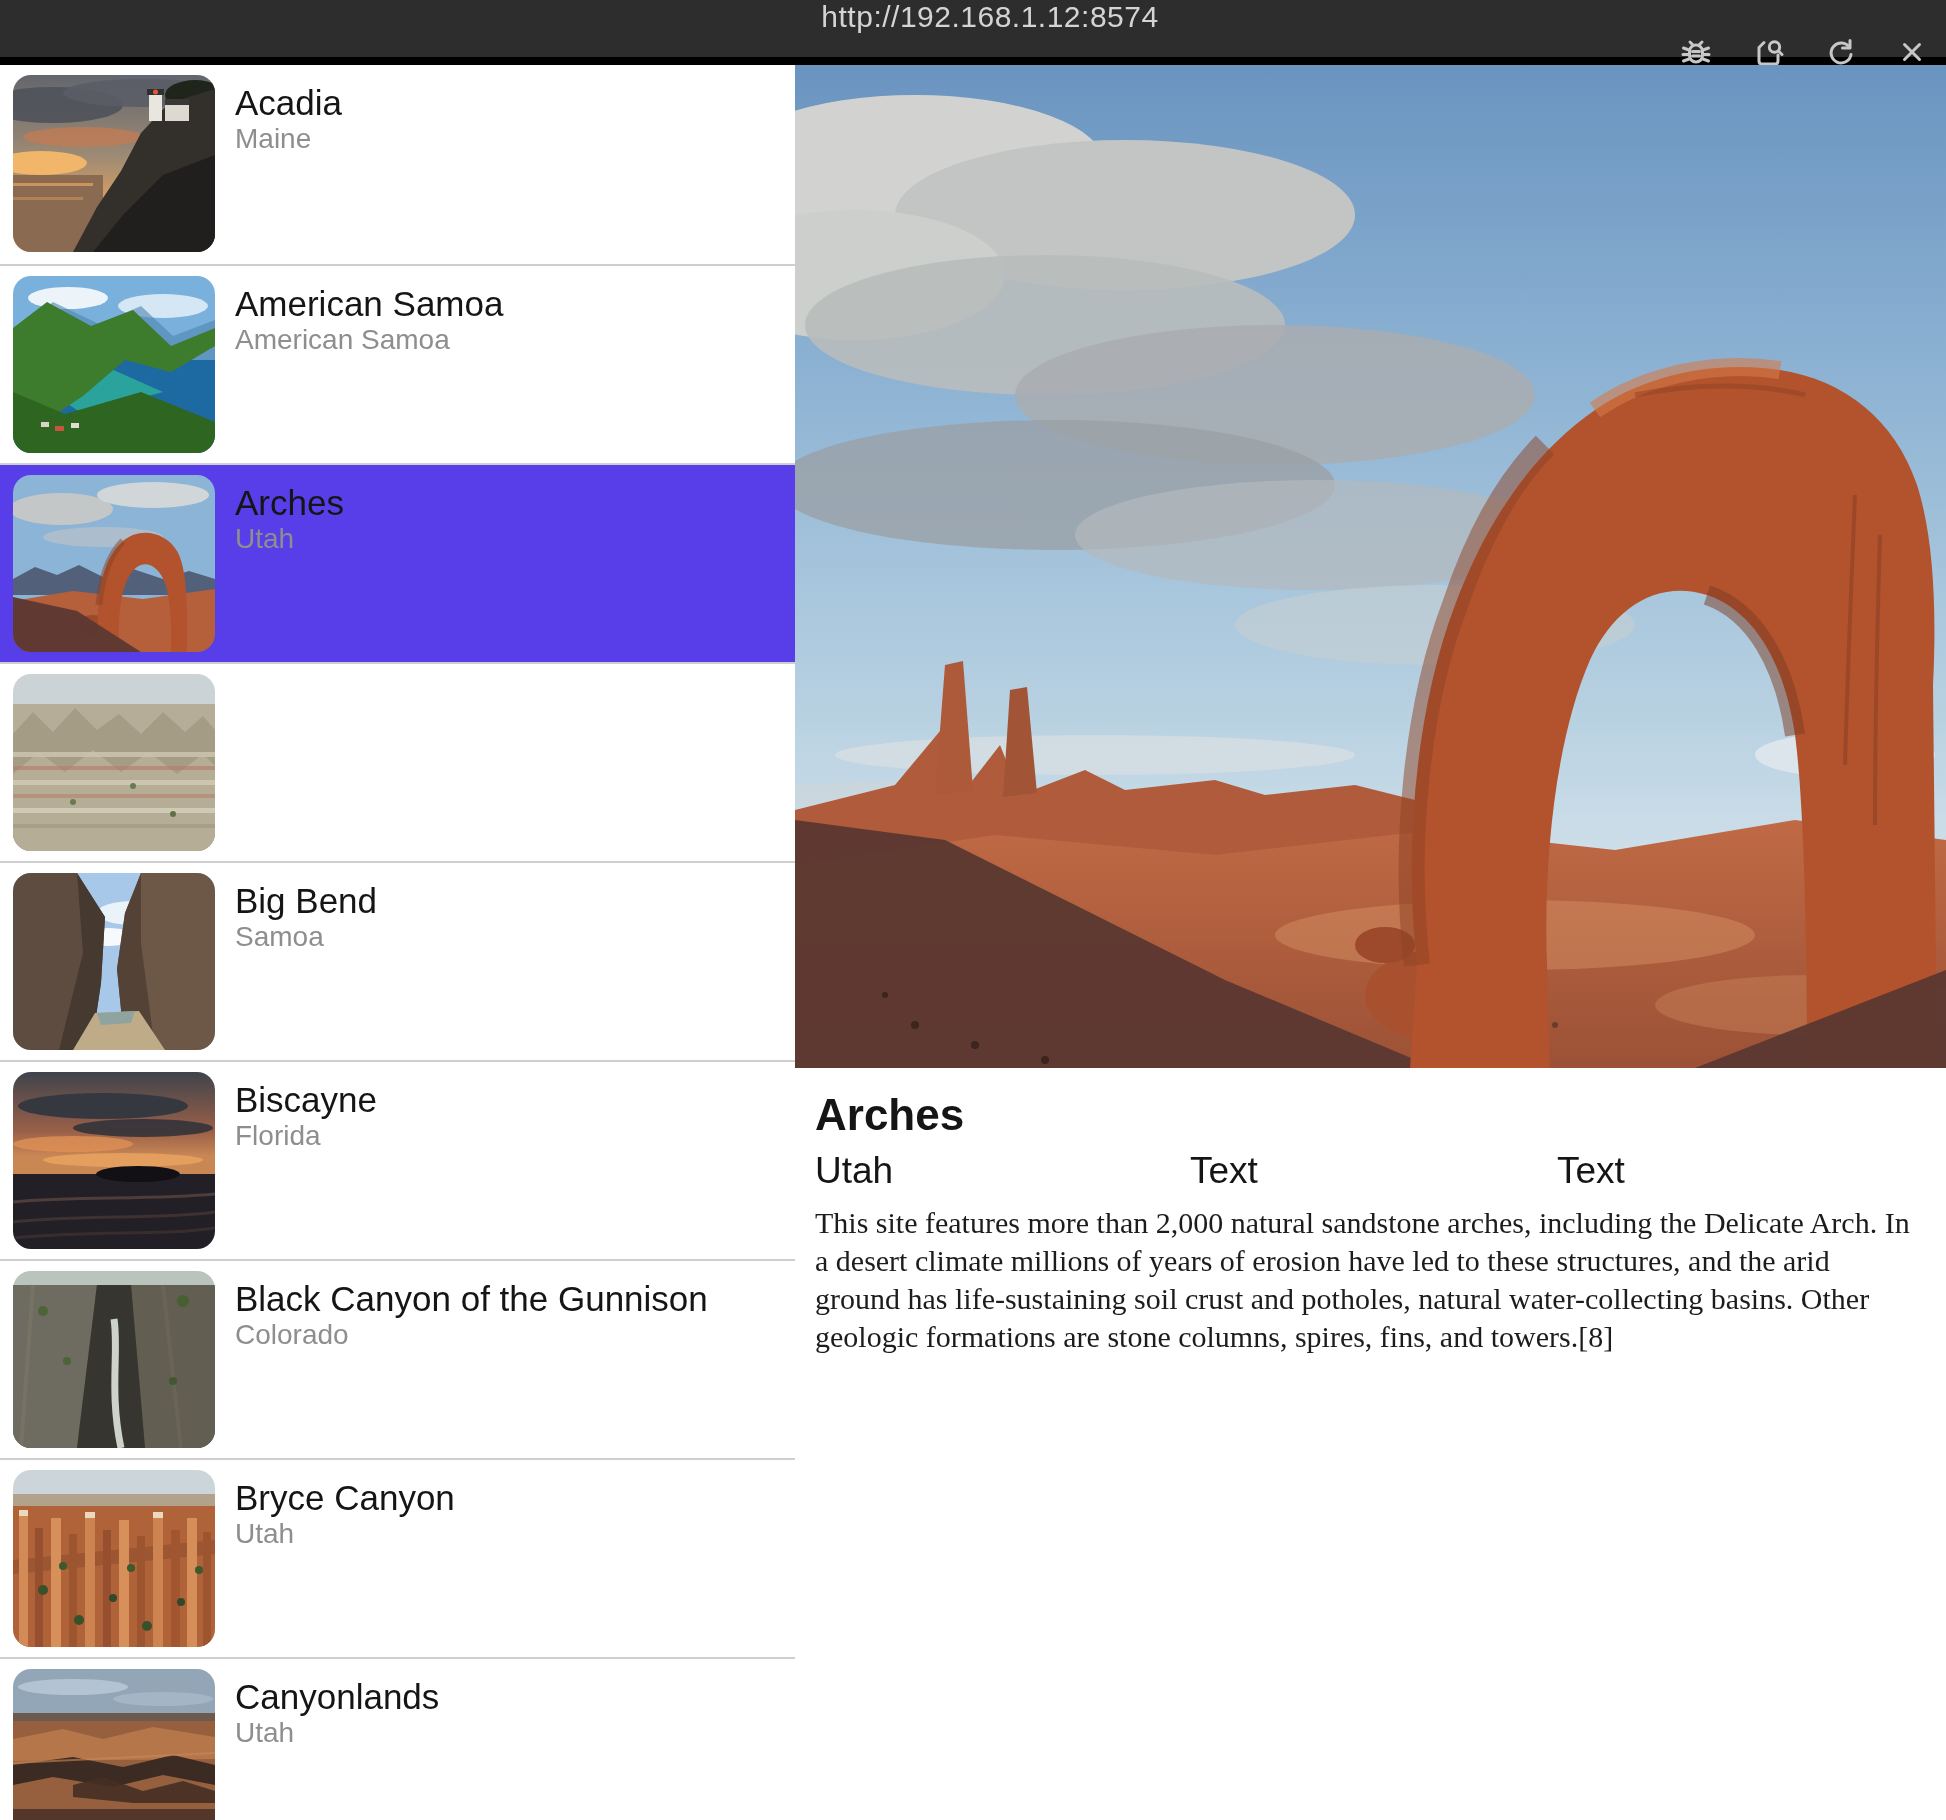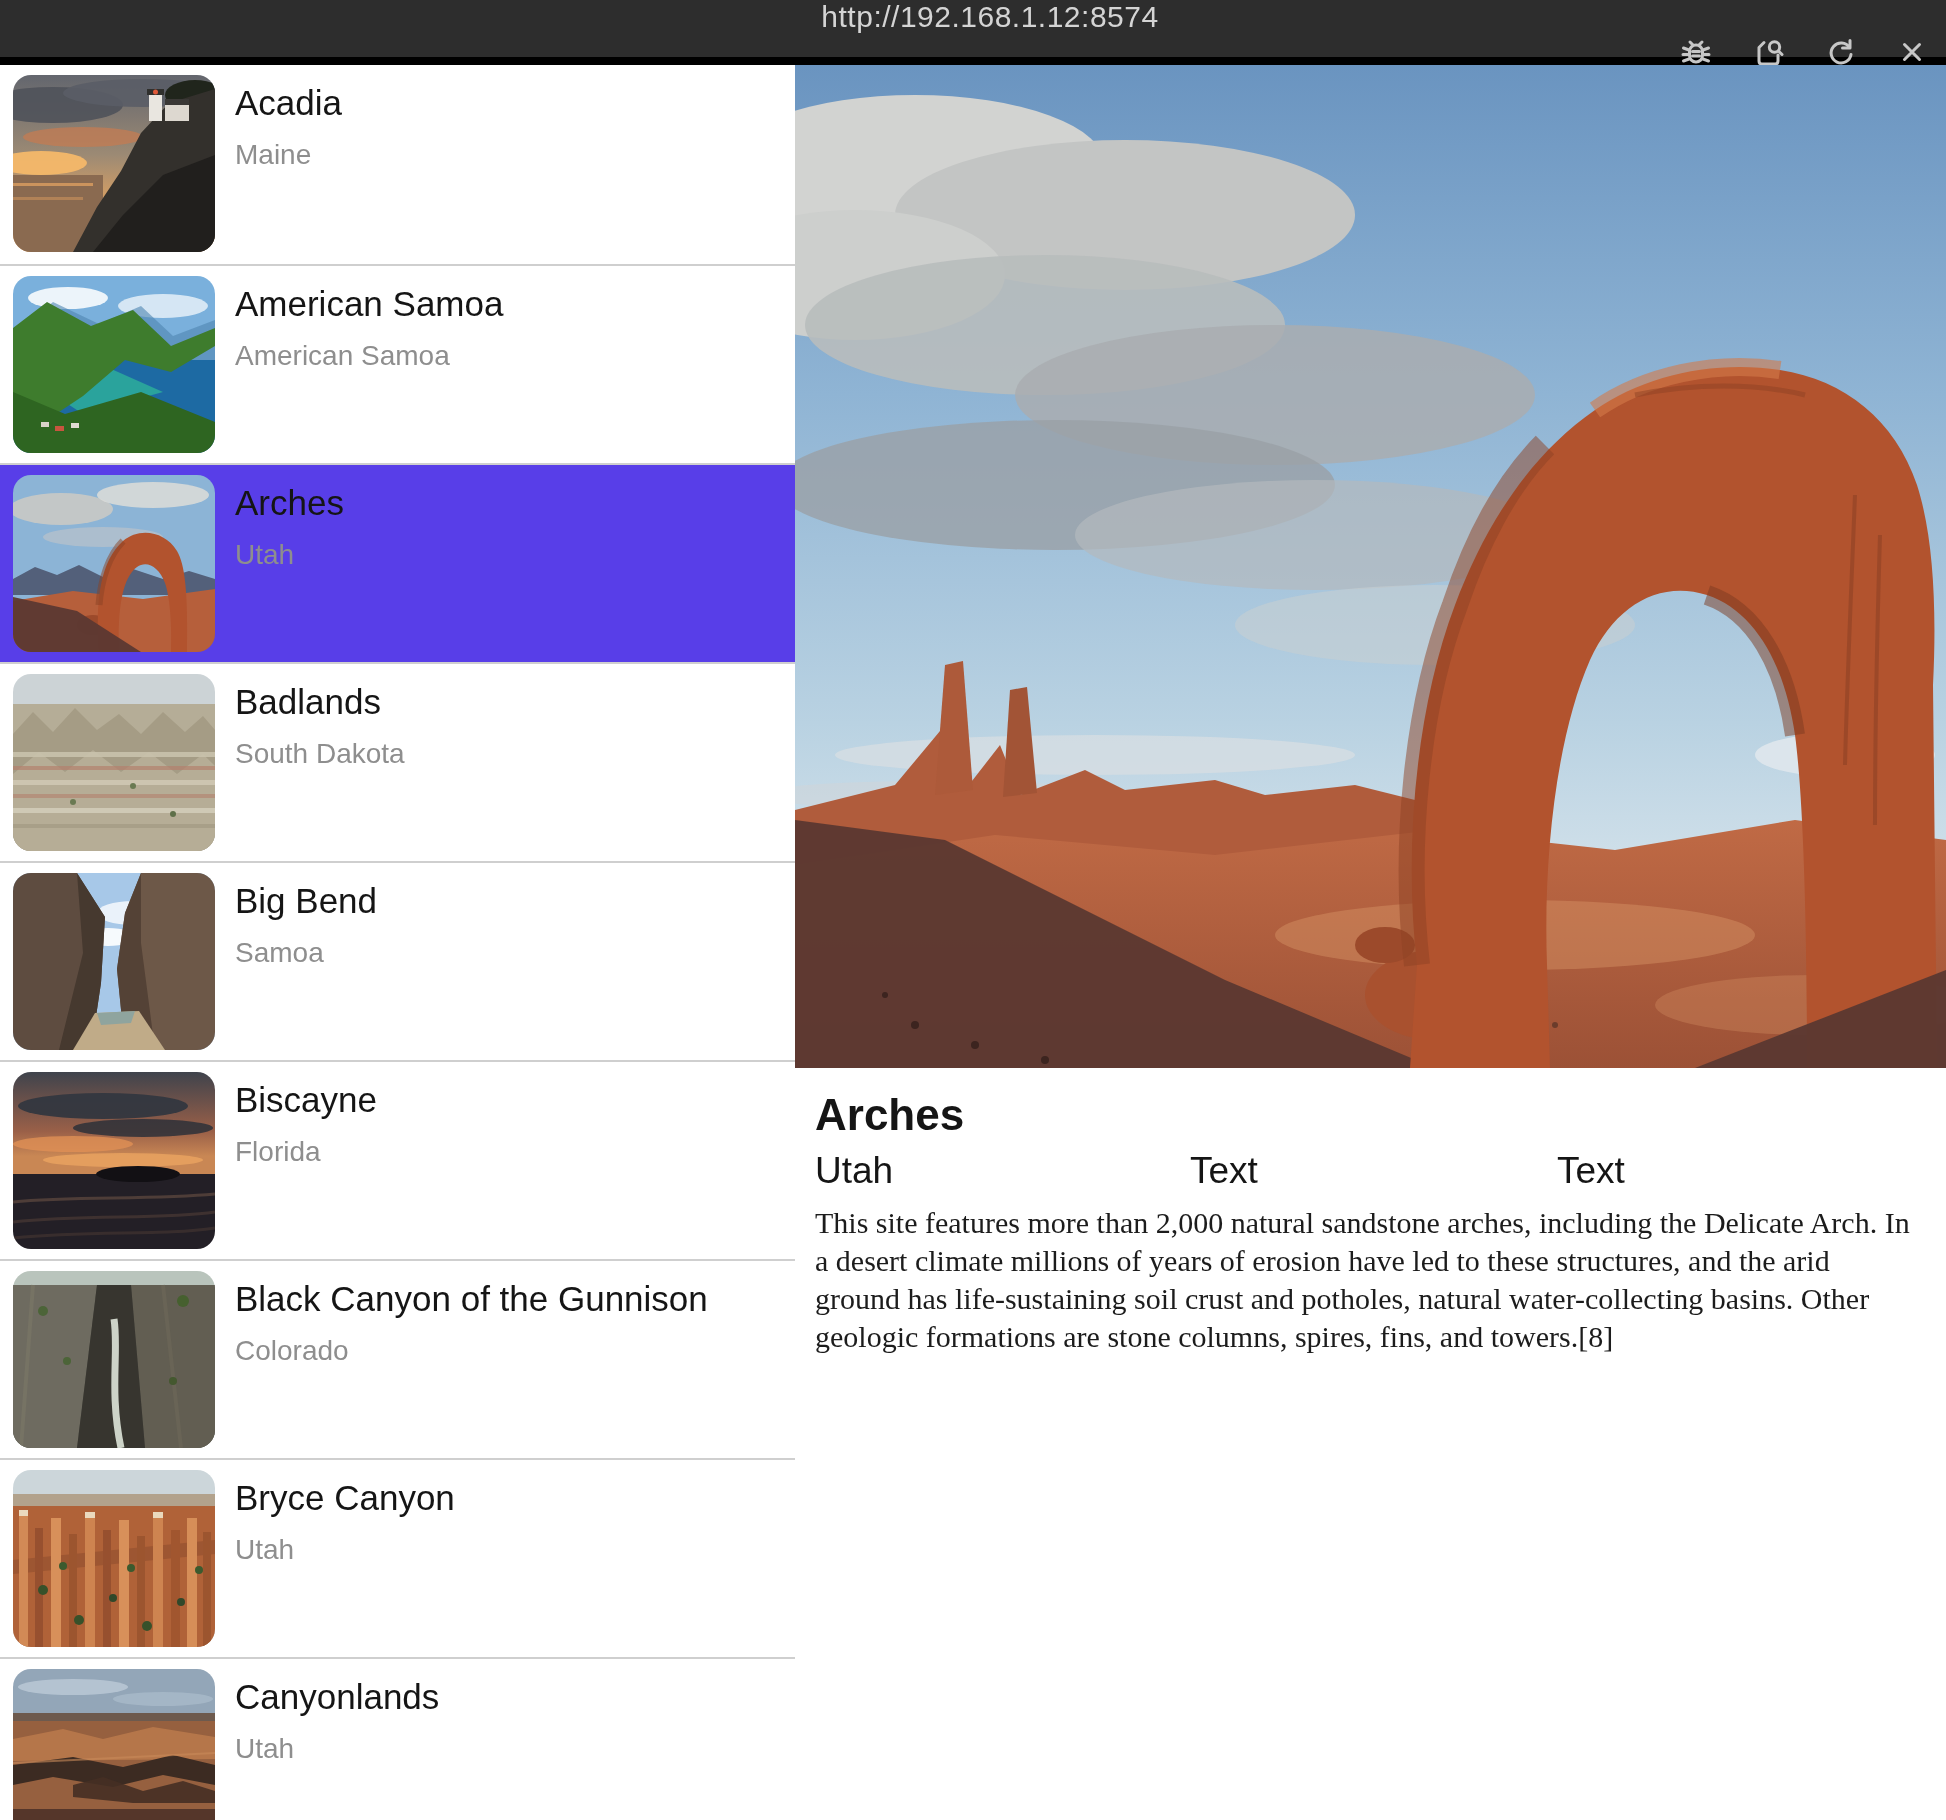--- a/index.html
+++ b/index.html
@@ -18,21 +18,21 @@
   
   .list{position:absolute;left:0;top:65px;width:795px;height:1755px;background:#fff;overflow:hidden;}
   .list-item{height:199px;box-sizing:border-box;display:flex;align-items:flex-start;
              border-top:2px solid #cfcfcf;cursor:pointer;background:#fff;}
   .list-item:first-child{border-top:none;}
   .list-item.selected{background:#583ee8;}
   .thumb{width:202px;height:177px;margin:10px 0 0 13px;border-radius:18px;overflow:hidden;flex:none;}
   .thumb svg{width:202px;height:177px;display:block;}
   .row-text{margin-left:20px;padding-top:18px;min-width:0;}
   .row-title{font-size:35px;line-height:1.15;color:#151515;white-space:nowrap;}
-  .row-sub{font-size:28px;color:#8e8e8e;margin-top:16px;white-space:nowrap;}
+  .row-sub{font-size:28px;color:#8e8e8e;margin-top:0;white-space:nowrap;}
 
   
   .photo{position:absolute;left:795px;top:65px;width:1151px;height:1003px;overflow:hidden;}
   .photo svg{width:1151px;height:1003px;display:block;}
 
   
   .detail{position:absolute;left:815px;top:1068px;width:1111px;}
   .detail-title{font-size:44px;font-weight:700;margin:22px 0 0 0;color:#151515;}
   .detail-meta{display:flex;margin-top:10px;font-size:37px;color:#151515;}
   .detail-meta span:nth-child(1){width:375px;}
@@ -165,24 +165,20 @@
           <rect y="78" width="202" height="5" fill="#c9c2ac" opacity=".9"></rect>
           <rect y="92" width="202" height="4" fill="#b3806c" opacity=".7"></rect>
           <rect y="106" width="202" height="5" fill="#cfc8b2" opacity=".9"></rect>
           <rect y="120" width="202" height="4" fill="#b3806c" opacity=".6"></rect>
           <rect y="134" width="202" height="5" fill="#d2ccb8" opacity=".9"></rect>
           <rect y="150" width="202" height="4" fill="#a89f88"></rect>
           <circle cx="60" cy="128" r="3" fill="#6a7a52"></circle>
           <circle cx="120" cy="112" r="3" fill="#6a7a52"></circle>
           <circle cx="160" cy="140" r="3" fill="#5f7049"></circle>
         </svg>
-      </div>
-      <div class="row-text">
-        <div class="row-title">Badlands</div>
-        <div class="row-sub">South Dakota</div>
       </div>
     </div>
 
     <div class="list-item">
       <div class="thumb">
         <svg viewBox="0 0 202 177" preserveAspectRatio="none">
           <rect width="202" height="177" fill="#a7c8e8"></rect>
           <ellipse cx="120" cy="40" rx="36" ry="12" fill="#eaf2fa"></ellipse>
           <ellipse cx="95" cy="64" rx="28" ry="9" fill="#ffffff" opacity=".9"></ellipse>
           <polygon points="0,0 64,0 92,44 88,110 78,177 0,177" fill="#5e4c40"></polygon>

